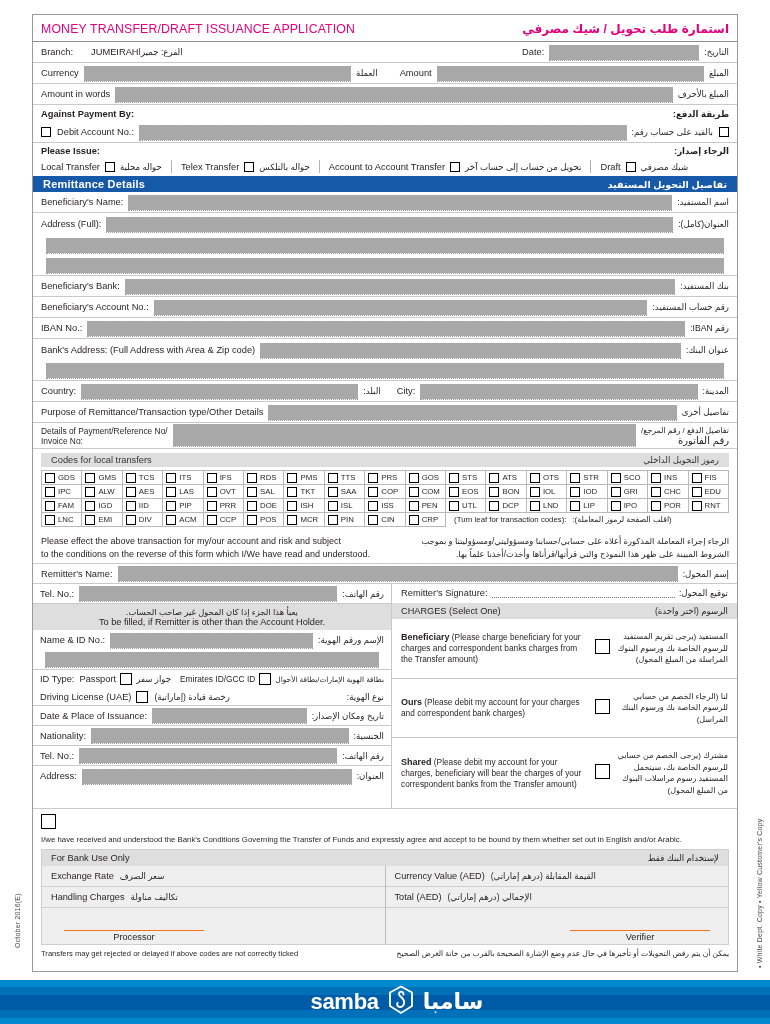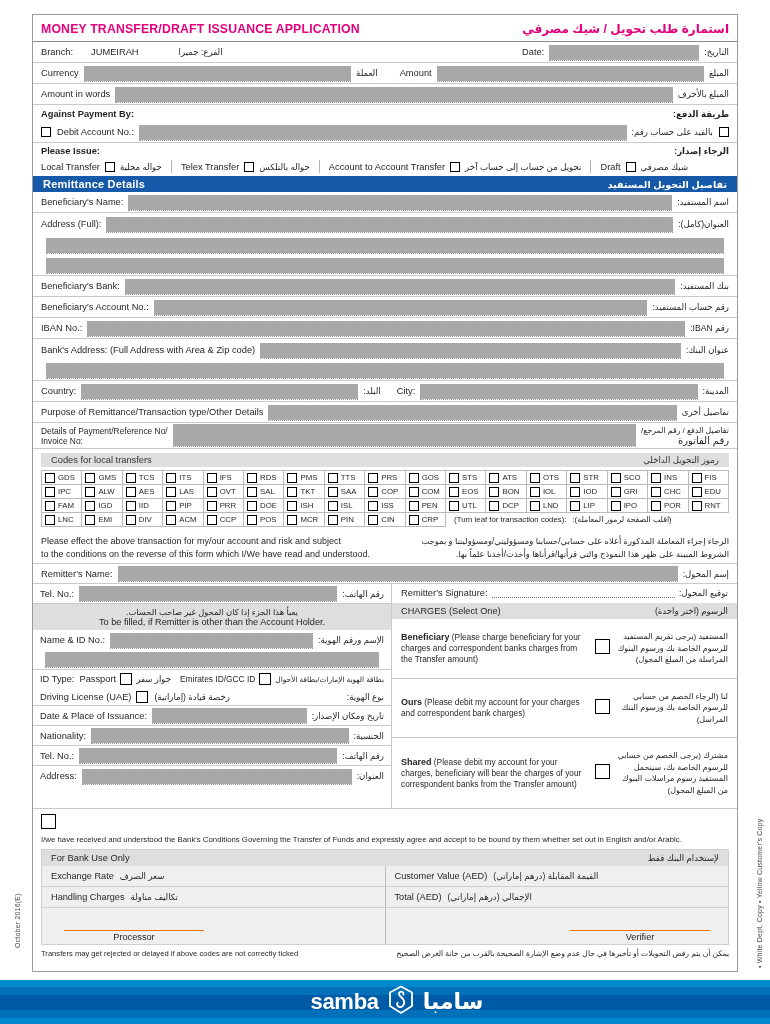--- a/index.html
+++ b/index.html
@@ -20,21 +20,21 @@
 
   
   .frame{
     position:absolute;left:32px;top:14px;width:706px;height:958px;
     border:1px solid #9a9a9a;box-sizing:border-box;background:#fff;
   }
 
   
   .hdr{display:flex;align-items:flex-end;justify-content:space-between;
        padding:7px 8px 5px 8px;border-bottom:1px solid #8c8c8c;}
-  .hdr-en{color:#e5007d;font-size:12.3px;font-weight:bold;letter-spacing:.15px;}
+  .hdr-en{color:#e5007d;font-size:12.3px;font-weight:normal;letter-spacing:.15px;}
   .hdr-ar{color:#e5007d;font-size:12px;font-weight:bold;direction:rtl;}
 
   
   .row{display:flex;align-items:center;min-height:21px;
        border-bottom:1px solid #c9c9c9;padding:0 8px;box-sizing:border-box;}
   .row.nb{border-bottom:none;}
   .lbl{font-size:9.3px;white-space:nowrap;}
   .lbl-b{font-size:9.3px;font-weight:bold;white-space:nowrap;}
   .ar{font-size:8.6px;direction:rtl;white-space:nowrap;text-align:right;}
   .ar-b{font-size:8.6px;direction:rtl;white-space:nowrap;font-weight:bold;text-align:right;}
@@ -178,21 +178,21 @@
   <div class="frame">
 
     <div class="hdr">
       <div class="hdr-en">MONEY TRANSFER/DRAFT ISSUANCE APPLICATION</div>
       <div class="hdr-ar">استمارة طلب تحويل / شيك مصرفي</div>
     </div>
 
     <div class="row">
       <span class="lbl">Branch:</span>
       <span class="lbl" style="margin-left:18px">JUMEIRAH</span>
-      <span class="ar" style="margin-left:40px">الفرع:   جميرا</span>
+      <span class="ar" style="">الفرع:   جميرا</span>
       <span class="sp"></span>
       <span class="lbl">Date:</span>
       <span class="comb" style="flex:0 0 150px"></span>
       <span class="ar">التاريخ:</span>
     </div>
 
     <div class="row">
       <span class="lbl">Currency</span>
       <span class="comb"></span>
       <span class="ar">العملة</span>
@@ -855,21 +855,21 @@
           <div class="cell">
             <span class="en">Handling Charges</span>
             <span class="ar">تكاليف مناولة</span>
           </div>
           <div class="sign left">
             <span class="line">Processor</span>
           </div>
         </div>
         <div class="half">
           <div class="cell">
-            <span class="en">Customer Value (AED)</span>
+            <span class="en">Currency Value (AED)</span>
             <span class="ar">القيمة المقابلة (درهم إماراتي)</span>
           </div>
           <div class="cell">
             <span class="en">Total (AED)</span>
             <span class="ar">الإجمالي (درهم إماراتي)</span>
           </div>
           <div class="sign right">
             <span class="line">Verifier</span>
           </div>
         </div>

